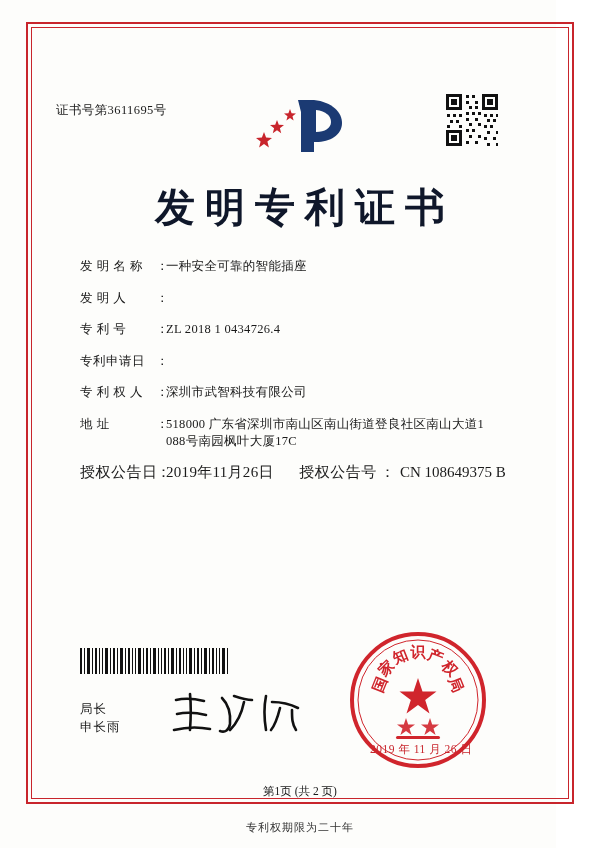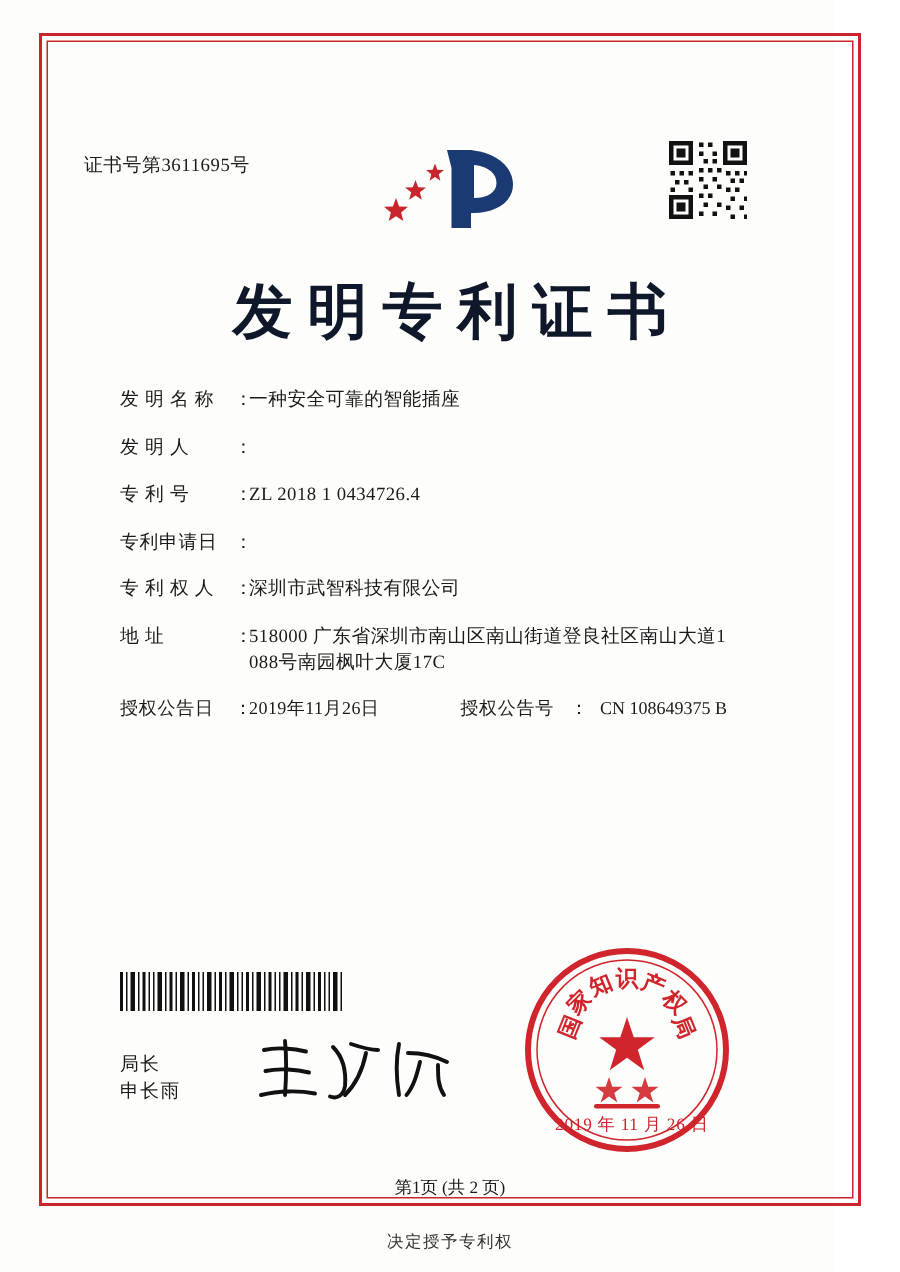--- a/index.html
+++ b/index.html
@@ -111,21 +111,21 @@
     flex: 1 1 auto;
     color: #1a1a1a;
     letter-spacing: 0.3px;
   }
   .field-value .line2 {
     display: block;
   }
   .row-two-col {
     display: flex;
     align-items: flex-start;
-    font-size: 12px;
+    font-size: 15px;
     line-height: 17px;
     margin-bottom: 14.5px;
   }
   .col-b-label {
     width: 84px;
     flex: 0 0 84px;
     text-align: center;
     letter-spacing: 0.5px;
     white-space: nowrap;
   }
@@ -447,15 +447,15 @@
         <path d="M76 12 C74 22, 70 32, 62 40"></path>
         <path d="M98 6 C96 16, 96 28, 98 40"></path>
         <path d="M104 12 C112 12, 122 14, 130 18"></path>
         <path d="M112 18 C110 26, 108 34, 103 40"></path>
         <path d="M124 20 C124 28, 124 34, 128 40"></path>
       </g>
     </svg>
   </div>
 
   <div class="page-num">第1页 (共 2 页)</div>
-  <div class="footer-note">决定授予专利权</div>
+  <div class="footer-note">专利权期限为二十年</div>
 
 </div>
 
 </body></html>

